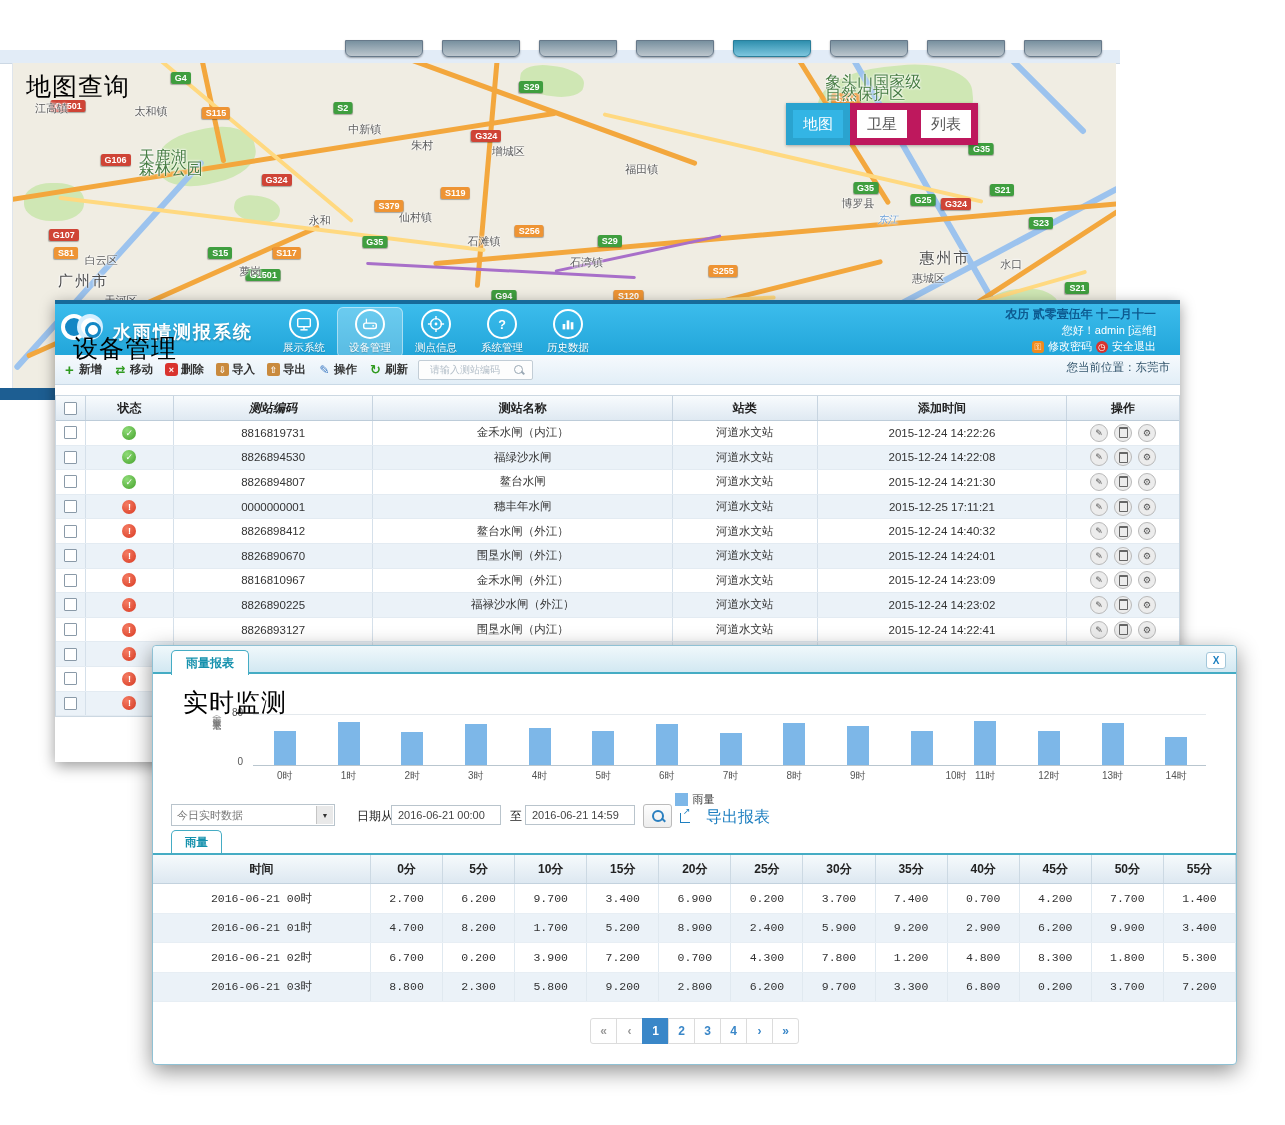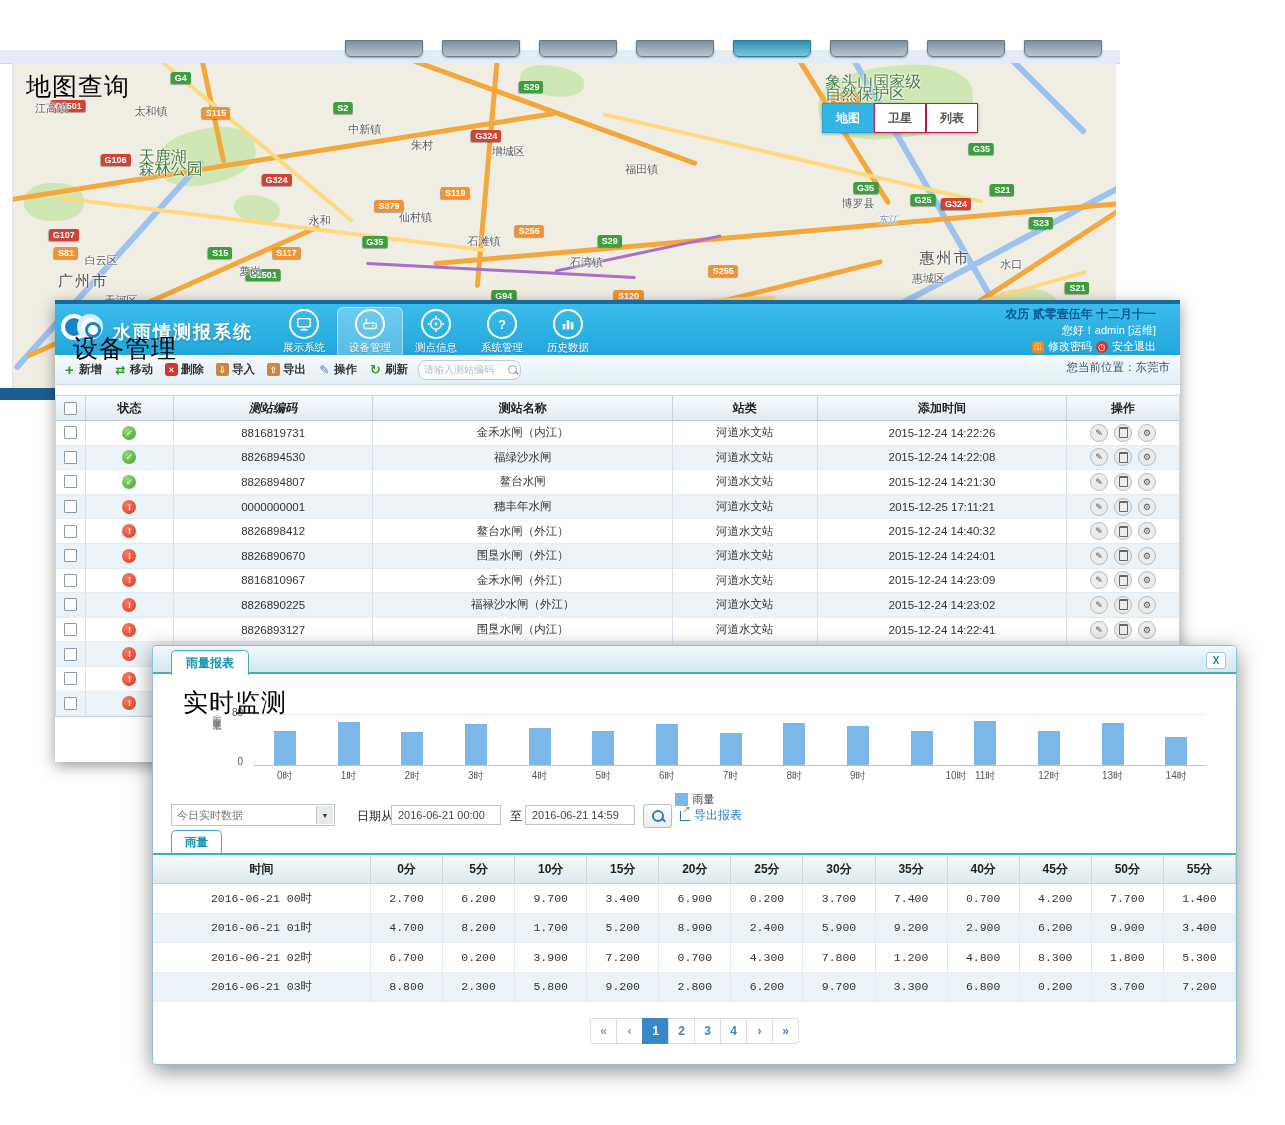--- a/index.html
+++ b/index.html
@@ -28,22 +28,22 @@
   .shield{position:absolute;z-index:3;font-size:9px;font-weight:bold;color:#fff;padding:1px 4px;border-radius:2px;box-shadow:0 1px 1px rgba(0,0,0,.3);transform:translate(-50%,-50%);}
   .shield.green{background:#3f9e3f;}
   .shield.orange{background:#ee9434;}
   .shield.red{background:#cf4436;}
   .place{position:absolute;z-index:3;font-size:11px;color:#5a5a5a;transform:translate(-50%,-50%);white-space:pre-line;
          text-shadow:0 0 2px #fff,0 0 2px #fff,0 0 3px #fff;}
   .place.big{font-size:15px;color:#4c4c4c;letter-spacing:2px;}
   .place.park-t{font-size:16px;color:#477d43;text-align:left;line-height:12px;}
   .place.water-t{font-size:10px;color:#6a9fd8;font-style:italic;}
   .view-btns{position:absolute;right:138px;top:40px;z-index:5;display:flex;box-shadow:0 1px 3px rgba(0,0,0,.3);}
-  .view-btn{width:50px;height:28px;background:#fff;border:1px solid #be185d;color:#555;font-size:12px;
-            display:flex;align-items:center;justify-content:center;cursor:pointer;font-weight:bold;}
+  .view-btn{width:50px;height:28px;background:#fff;border:7px solid #be185d;color:#555;font-size:15px;
+            display:flex;align-items:center;justify-content:center;cursor:pointer;}
   .view-btn.active{background:#33b5e5;border-color:#2aa3cf;color:#fff;}
 
   
   .win-device{position:absolute;left:55px;top:300px;width:1125px;height:462px;background:#fff;z-index:10;
               box-shadow:0 4px 14px rgba(0,0,0,.4);}
   .dev-header{position:absolute;left:0;top:0;width:100%;height:55px;background:linear-gradient(#3cbcec,#22a6da);border-top:4px solid #176a9a;box-sizing:border-box;}
   .logo{position:absolute;left:6px;top:9px;width:46px;height:34px;}
   .lc1,.lc2{position:absolute;top:1px;width:26px;height:26px;border:4px solid #fff;border-radius:50%;box-sizing:border-box;}
   .lc1{left:0;background:#1387c5;}
   .lc2{left:16px;background:#fff;border-color:#d5efff;}
@@ -65,21 +65,21 @@
                border-bottom:1px solid #c9d9e6;display:flex;align-items:center;box-sizing:border-box;padding-left:8px;}
   .tb-left{display:flex;align-items:center;gap:12px;}
   .tb-btn{display:flex;align-items:center;gap:3px;font-size:11.5px;font-weight:bold;color:#333;cursor:pointer;}
   .tb-ico{display:inline-flex;align-items:center;justify-content:center;width:13px;height:13px;font-size:12px;}
   .ico-plus{color:#2f9a1f;font-size:15px;font-weight:bold;}
   .ico-move{color:#2f9a1f;font-weight:bold;}
   .ico-del{background:#d9332e;border-radius:3px;color:#fff;font-size:9px;font-weight:bold;}
   .ico-io{background:#c98a3d;border-radius:2px;color:#fff;font-size:9px;}
   .ico-edit{color:#3a78c2;font-size:12px;}
   .ico-ref{color:#2f9a1f;font-size:13px;font-weight:bold;}
-  .searchbox{margin-left:10px;display:inline-flex;align-items:center;background:#fdfdfd;border:1px solid #c2cdd6;border-radius:8px;height:18px;padding:0 3px;justify-content:space-between;}
+  .searchbox{margin-left:10px;display:inline-flex;align-items:center;background:#fdfdfd;border:1px solid #c2cdd6;border-radius:2px;height:18px;padding:0 9px;justify-content:space-between;}
   .searchbox input{border:none;outline:none;width:82px;font-size:10px;color:#555;background:transparent;}
   .searchbox input::placeholder{color:#b4bfc9;}
   .mag{width:7px;height:7px;border:1.5px solid #9aa8b4;border-radius:50%;position:relative;display:inline-block;cursor:pointer;}
   .mag::after{content:"";position:absolute;left:6px;top:6px;width:4px;height:1.5px;background:#9aa8b4;transform:rotate(45deg);}
   .loc{position:absolute;right:10px;top:60px;font-size:11.5px;color:#35576e;}
   .dev-table{position:absolute;left:0;top:95px;width:1125px;border:1px solid #ccd8e2;border-top:none;box-sizing:border-box;}
   .dt-row{display:flex;width:100%;box-sizing:border-box;}
   .dt-cell{box-sizing:border-box;border-right:1px solid #d5e0ea;display:flex;align-items:center;justify-content:center;overflow:hidden;}
   .dt-cell:last-child{border-right:none;}
   .dt-head{height:26px;background:linear-gradient(#f8fbfd,#dfe9f2);border-top:1px solid #ccd8e2;border-bottom:1px solid #bdccd9;}
@@ -114,21 +114,21 @@
   .f-select{position:absolute;left:18px;top:8px;width:164px;height:22px;border:1px solid #b9c4cc;background:#fff;font-size:11px;color:#777;
             display:flex;align-items:center;padding-left:5px;box-sizing:border-box;cursor:pointer;}
   .f-arrow{position:absolute;right:1px;top:1px;bottom:1px;width:16px;background:#e9e9e9;border-left:1px solid #c5c5c5;
            display:flex;align-items:center;justify-content:center;font-size:7px;color:#333;}
   .f-label{position:absolute;top:12px;font-size:12px;color:#222;}
   .f-input{position:absolute;top:9px;height:20px;border:1px solid #b9c4cc;font-size:11px;color:#444;padding:0 6px;box-sizing:border-box;width:110px;}
   .f-search{position:absolute;left:490px;top:8px;width:27px;height:22px;background:linear-gradient(#fdfdfd,#ededed);border:1px solid #bbb;border-radius:3px;
             display:flex;align-items:center;justify-content:center;cursor:pointer;}
   .mag2{width:8px;height:8px;border:2px solid #2a7fbf;border-radius:50%;position:relative;display:inline-block;}
   .mag2::after{content:"";position:absolute;left:7px;top:7px;width:5px;height:2px;background:#2a7fbf;transform:rotate(45deg);}
-  .f-export{position:absolute;left:527px;top:11px;display:flex;align-items:center;gap:4px;font-size:12px;color:#1e7fc0;cursor:pointer;}
+  .f-export{position:absolute;left:527px;top:11px;display:flex;align-items:center;gap:16px;font-size:16px;color:#1e7fc0;cursor:pointer;}
   .exp-ico{width:9px;height:9px;border:1.5px solid #1e7fc0;border-top:none;border-right:none;position:relative;display:inline-block;}
   .exp-ico::after{content:"↗";position:absolute;left:2px;top:-7px;font-size:9px;color:#1e7fc0;}
   .pop-subtab{position:absolute;left:18px;top:184px;height:23px;padding:0 13px;background:#fff;border:1px solid #45acc4;border-bottom:none;
               border-radius:5px 5px 0 0;color:#1591ad;font-size:11.5px;font-weight:bold;display:flex;align-items:center;cursor:pointer;}
   .teal-line{position:absolute;left:0;top:207px;width:100%;height:2px;background:#45acc4;}
   .pop-table{position:absolute;left:0;top:209px;width:100%;}
   .pt-row{display:flex;width:100%;box-sizing:border-box;}
   .pt-cell{box-sizing:border-box;display:flex;align-items:center;justify-content:center;border-right:1px solid #e0e9f0;font-size:11.5px;color:#333;}
   .pt-cell:first-child{width:218px;flex:none;}
   .pt-cell{flex:1;}

